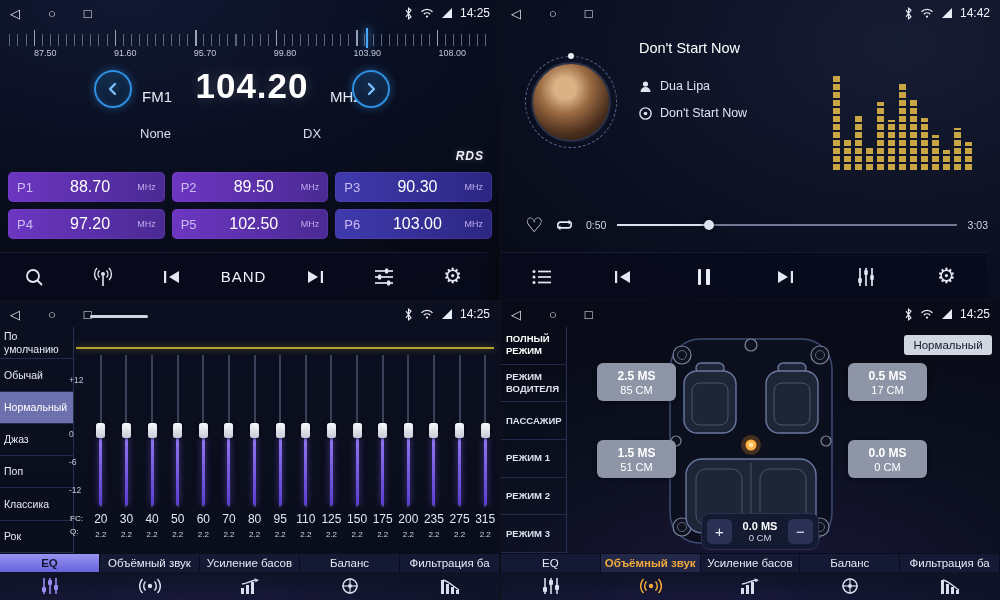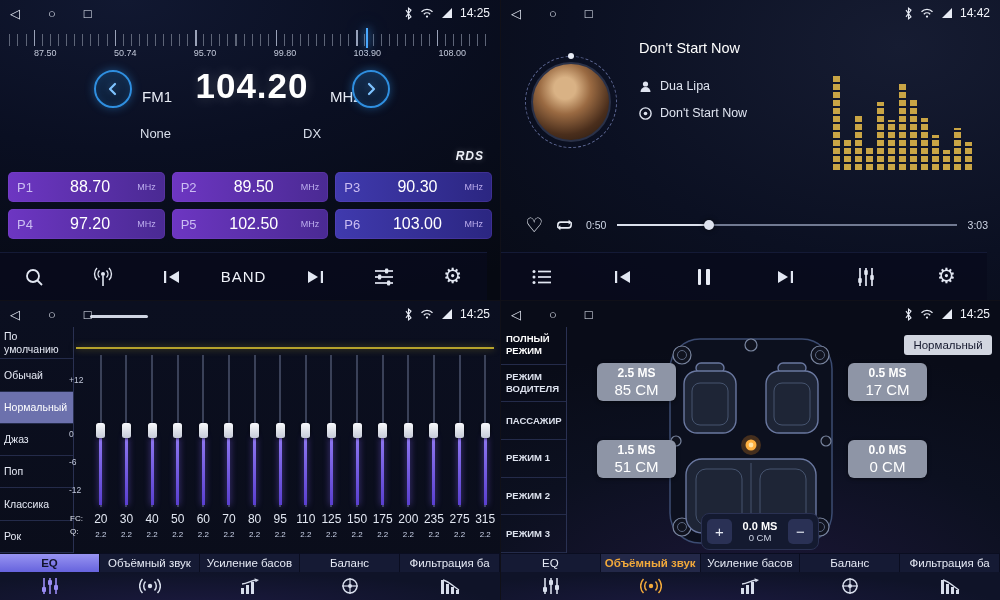--- a/index.html
+++ b/index.html
@@ -96,21 +96,21 @@
   .tabicon.sel-orange{color:#f2a93b}
 
   
   .mode-list{position:absolute;left:0;top:26px;bottom:47px;width:66px;border-right:1px solid #2a3152;display:flex;flex-direction:column}
   .mode{flex:1;display:flex;align-items:center;padding:2px 5px;font-size:9.5px;font-weight:bold;line-height:1.25;color:#dde2ee;border-bottom:1px solid #242b4a;cursor:pointer}
   .mode.sel{color:#fff}
   .profile-btn{position:absolute;right:8px;top:34px;width:88px;height:20px;background:#d2d6e0;color:#15192e;font-size:11.5px;border-radius:3px;display:flex;align-items:center;justify-content:center;cursor:pointer}
   .car{position:absolute;left:155px;top:28px;width:190px;height:224px}
   .delay-box{position:absolute;width:79px;height:38px;border-radius:6px;background:#8e95a6;color:#fff;display:flex;flex-direction:column;align-items:center;justify-content:center;gap:1px;box-shadow:0 1px 4px #0007}
   .delay-box .ms{font-size:12px;font-weight:bold}
-  .delay-box .cm{font-size:15px}
+  .delay-box .cm{font-size:11px}
   .db-fl{left:96px;top:62px}.db-fr{left:347px;top:62px}.db-rl{left:96px;top:139px}.db-rr{left:347px;top:139px}
   .stepper{position:absolute;left:200px;top:212px;width:118px;height:37px;background:#141a30;border:1px solid #2a3152;border-radius:8px;display:flex;align-items:center;justify-content:space-between;padding:0 5px}
   .step-btn{width:25px;height:25px;border-radius:5px;background:#2a3155;color:#e8ecf5;font-size:15px;display:flex;align-items:center;justify-content:center;cursor:pointer}
   .step-val{display:flex;flex-direction:column;align-items:center;color:#fff}
   .step-val .ms{font-size:11px;font-weight:bold}
   .step-val .cm{font-size:9.5px;color:#cfd6e6}
 </style>
 </head>
 <body>
 
@@ -136,21 +136,21 @@
             <path d="M1 10 L11 10 L11 0 Z" fill="currentColor"></path>
           </svg>
         <span>14:25</span>
       </div>
     </div>
 
     <div class="ruler">
       <div class="ticks"></div>
       <div class="ruler-labels">
         <span>87.50</span>
-        <span>50.74</span>
+        <span>91.60</span>
         <span>95.70</span>
         <span>99.80</span>
         <span>103.90</span>
         <span>108.00</span>
       </div>
       <div class="ruler-pointer"></div>
     </div>
 
     <div class="round-btn btn-prev">
       <svg width="14" height="14" viewBox="0 0 14 14">

